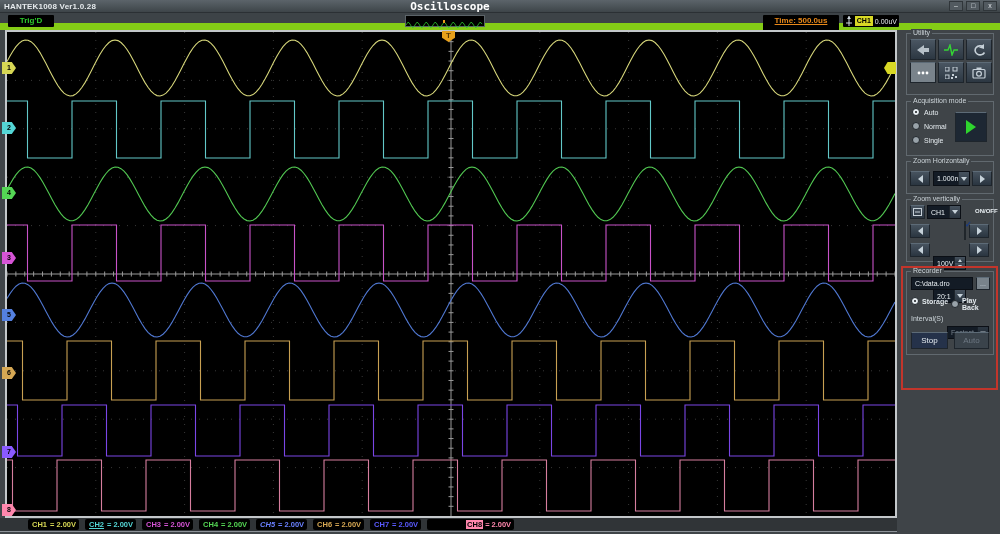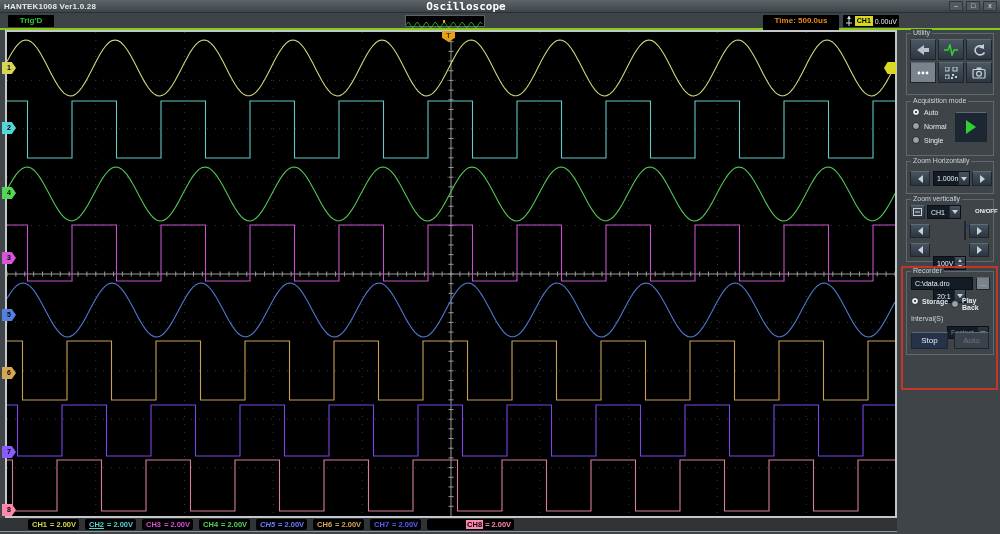--- a/index.html
+++ b/index.html
@@ -4,35 +4,35 @@
 <style>
   * { margin:0; padding:0; box-sizing:border-box; }
   html,body { width:1000px; height:534px; overflow:hidden; }
   body { font-family:"Liberation Sans", sans-serif; background:#3f4448; position:relative; }
   .abs { position:absolute; }
 
   
   .titlebar { position:absolute; left:0; top:0; width:1000px; height:13px;
     background:linear-gradient(#5c646a,#3e4549); border-bottom:1px solid #2b3034; }
   .title-left { position:absolute; left:4px; top:2px; font-size:8px; font-weight:bold; color:#e6eaed; letter-spacing:.2px; }
-  .title-center { position:absolute; left:396px; top:0px; width:140px; text-align:center;
+  .title-center { position:absolute; left:380px; top:0px; width:140px; text-align:center;
     font-family:"DejaVu Sans Mono", monospace; font-size:11px; font-weight:bold; color:#ffffff; }
   .win-controls { position:absolute; right:3px; top:1px; display:flex; gap:3px; }
   .win-btn { width:14px; height:10px; background:#525a60; border:1px solid #30363a;
     color:#dde2e5; font-size:7px; line-height:8px; text-align:center; }
 
   
   .toolbar { position:absolute; left:0; top:13px; width:1000px; height:17px;
-    background:#3d4347; border-bottom:2px solid #84cc16; }
+    background:#3d4347; border-bottom:7px solid #84cc16; }
   .trig-badge { position:absolute; left:8px; top:2px; width:46px; height:12px; background:#000;
     color:#2ecc2e; font-size:8px; font-weight:bold; text-align:center; line-height:12px; border-radius:1px; }
   .mini-scope { position:absolute; left:405px; top:2px; width:80px; height:12px; background:#000;
     border:1px solid #5b6368; }
   .time-badge { position:absolute; left:763px; top:2px; width:76px; height:24px; background:#000;
-    color:#e8891a; font-size:8px; font-weight:bold; text-align:center; line-height:12px; border-radius:1px; }
+    color:#e8891a; font-size:8px; font-weight:bold; text-align:center; line-height:12px; border-radius:1px;text-decoration:underline; }
   .trig-cluster { position:absolute; left:843px; top:2px; width:56px; height:12px; background:#000;
     border-radius:1px; display:flex; align-items:center; gap:2px; padding:0 2px; }
   .trig-src { background:#d8d825; color:#000; font-size:7px; font-weight:bold; padding:0 2px; line-height:10px; }
   .trig-lvl { color:#e8ecef; font-size:7px; }
 
   
   .plot { position:absolute; left:5px; top:30px; width:892px; height:488px;
     background:#000; border:2px solid #c3c7ca; }
   .plot svg { position:absolute; left:0; top:0; }
   .ch-tag { position:absolute; left:-5px; width:14px; height:12px; color:#000; font-size:7px; font-weight:bold;

